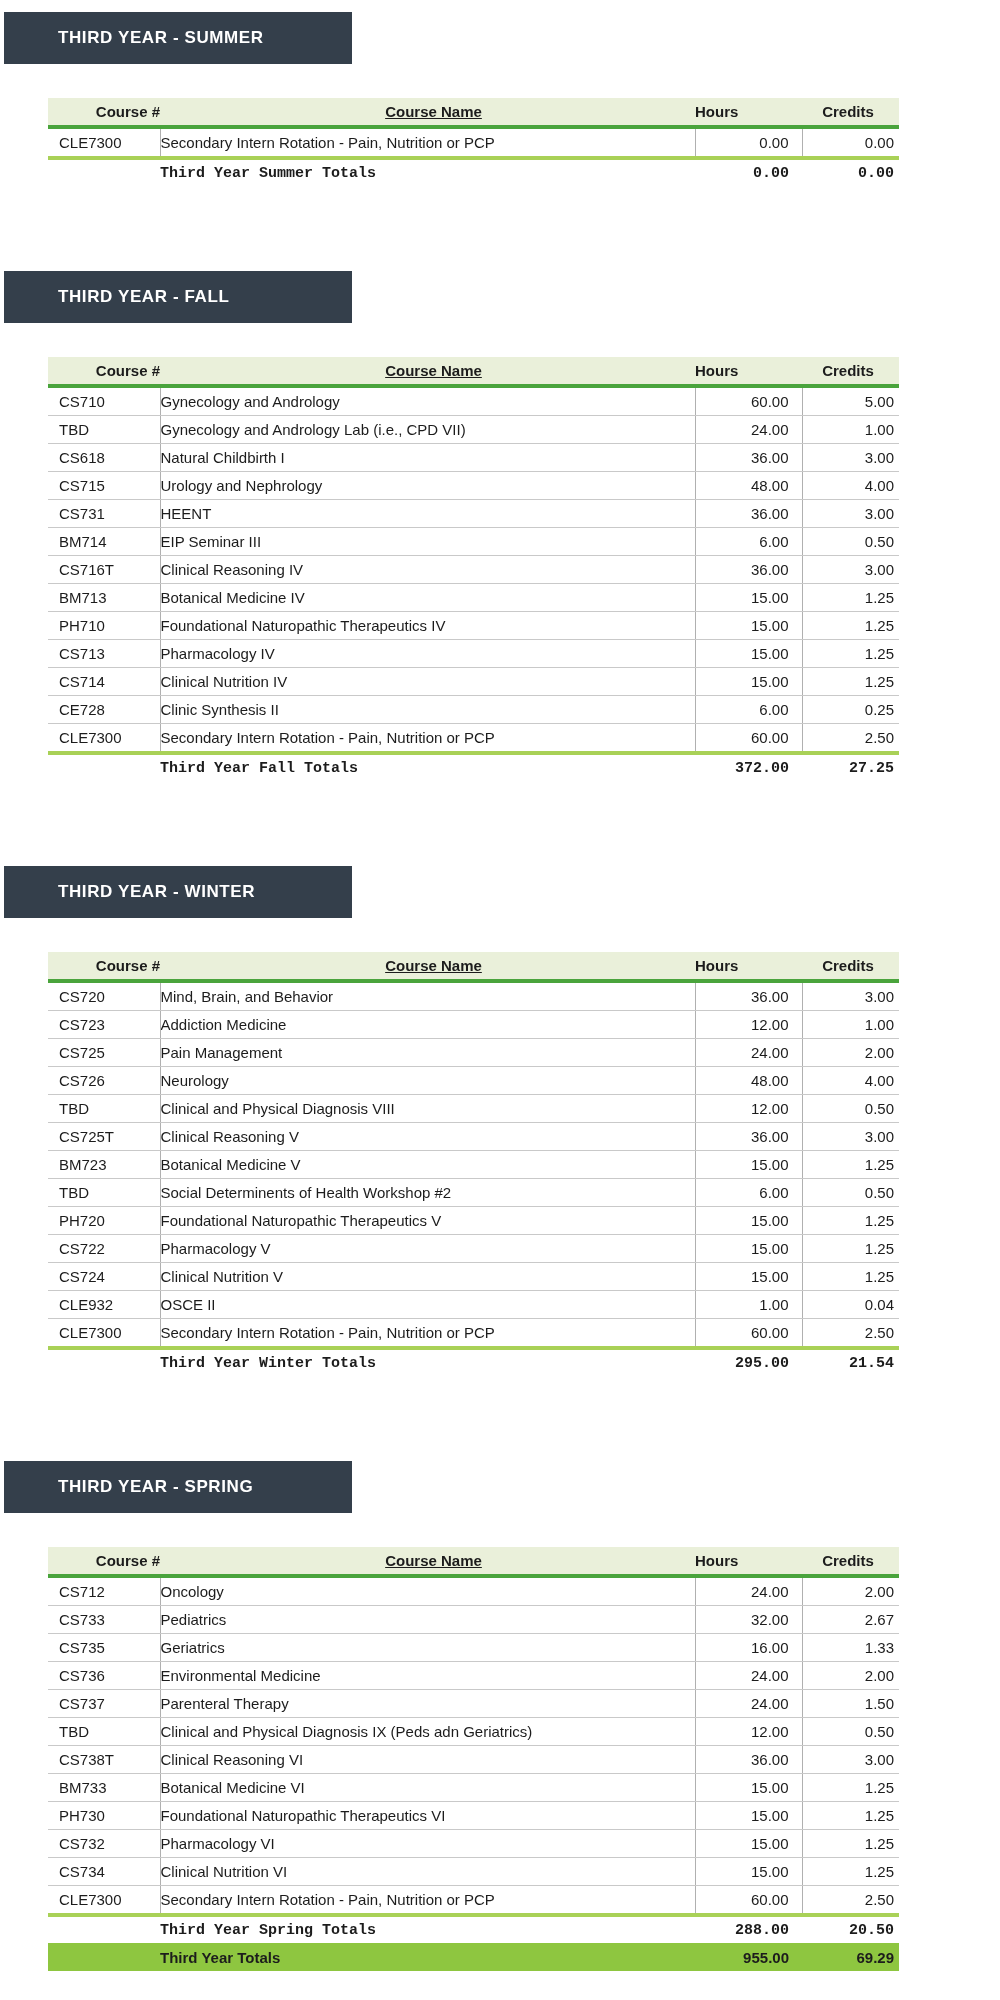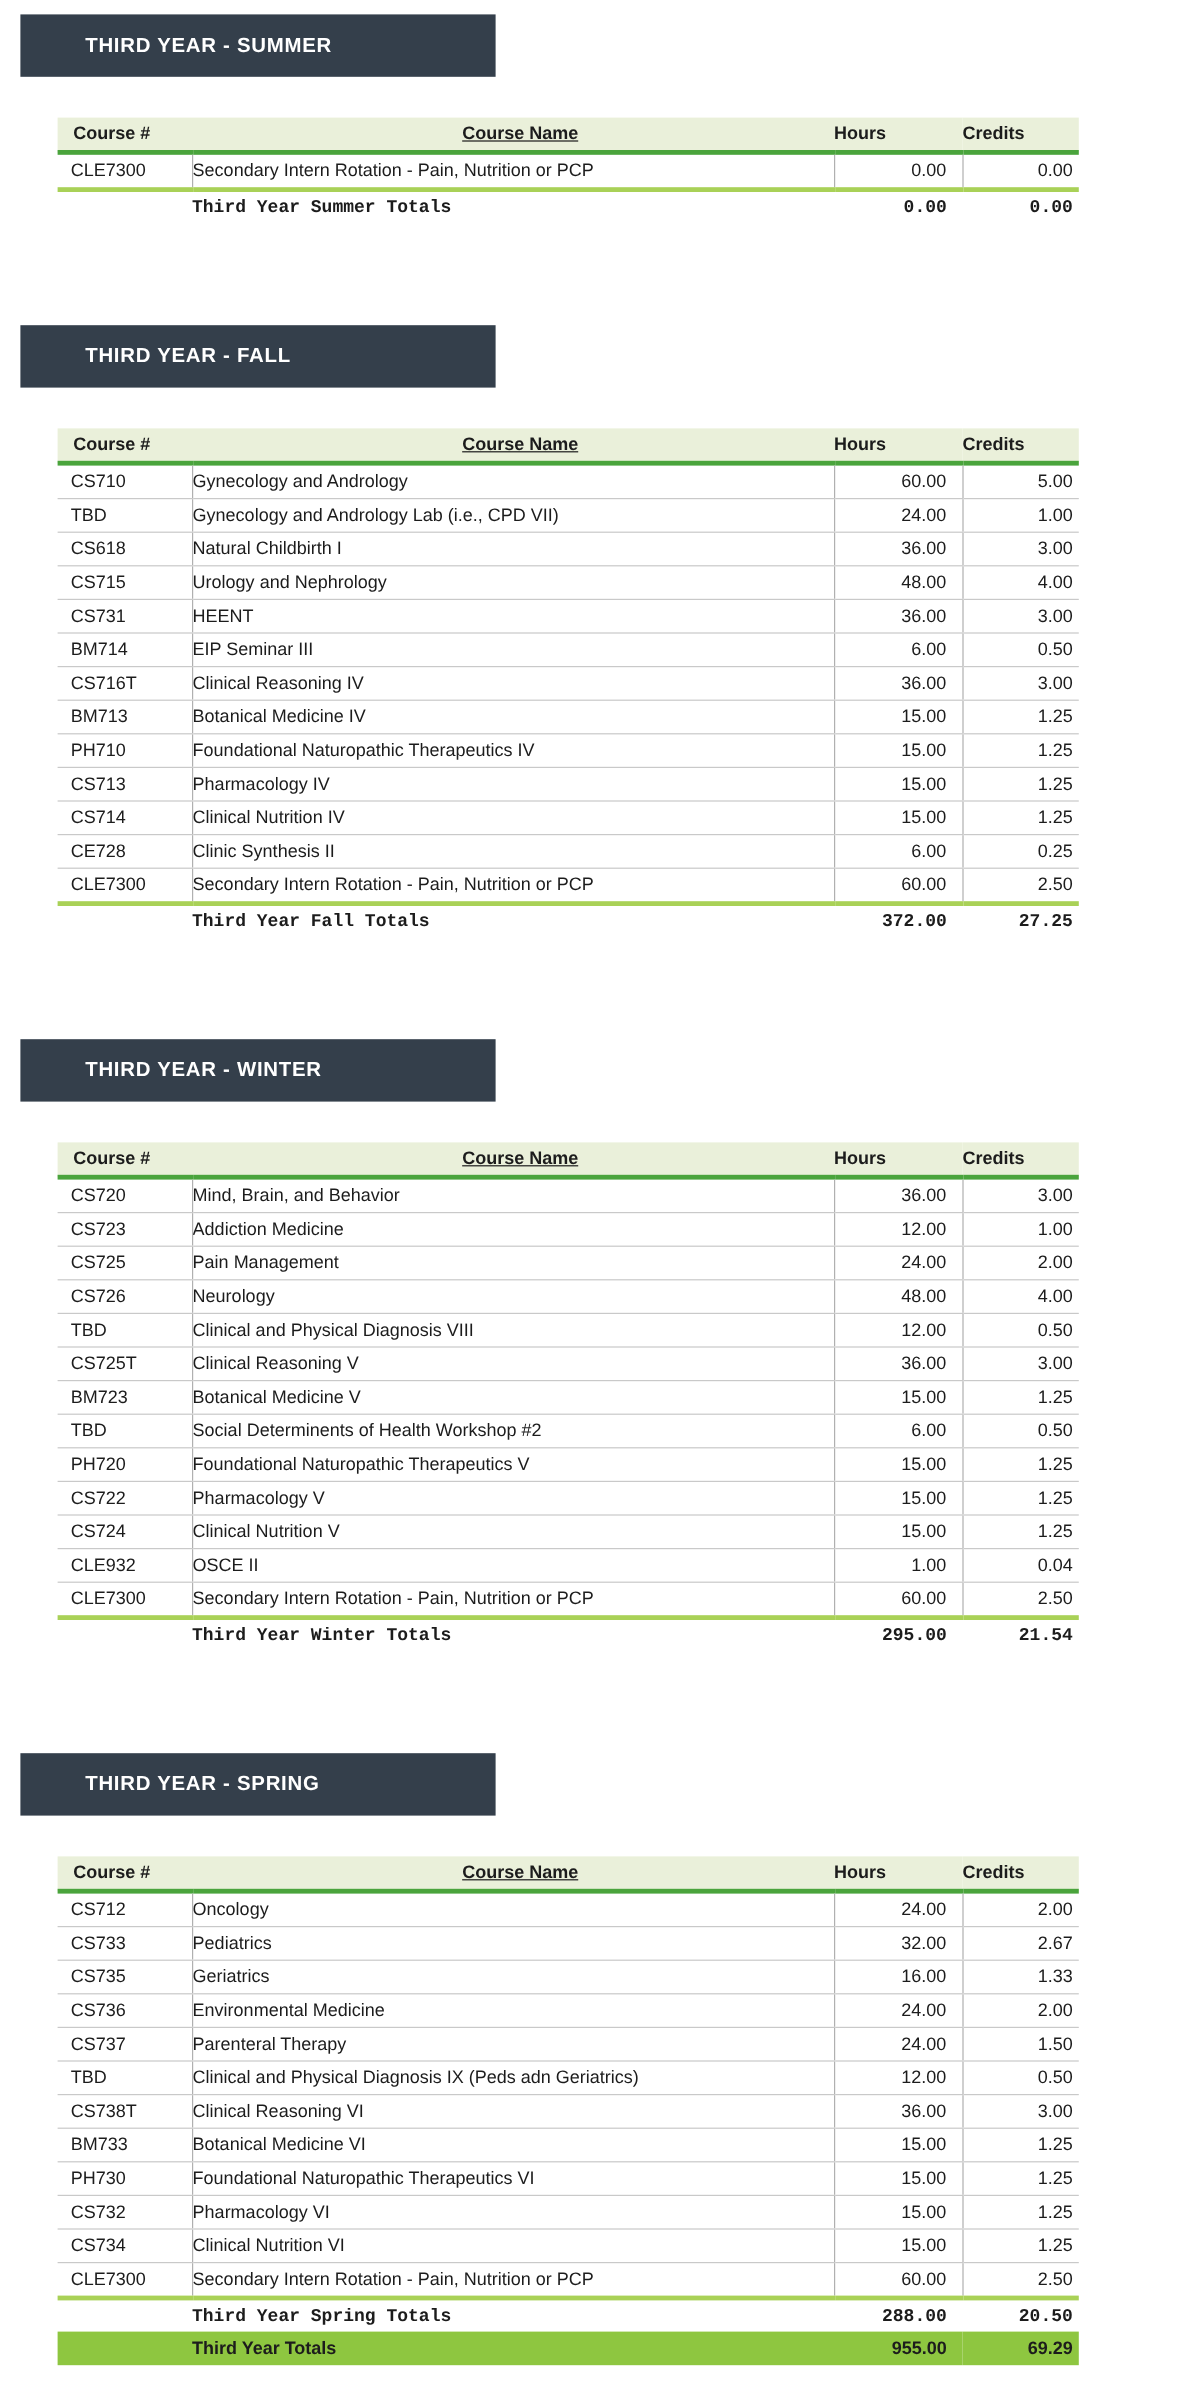--- a/index.html
+++ b/index.html
@@ -12,22 +12,22 @@
     min-height: 2000px;
     font-family: "Liberation Sans", sans-serif;
     color: #1c1c1c;
     overflow: hidden;
   }
   .page { padding-top: 12px; }
 
   .term-section { margin-bottom: 85px; }
 
   .term-banner {
-    margin-left: 17px;
-    width: 396px;
+    margin-left: 4px;
+    width: 348px;
     height: 52px;
     background: #343f4b;
     display: flex;
     align-items: center;
   }
   .term-title {
     color: #ffffff;
     font-weight: bold;
     font-size: 17px;
     letter-spacing: 0.6px;
@@ -49,24 +49,24 @@
   col.col-credits { width: 97px; }
 
   thead th {
     background: #eaf0da;
     height: 27px;
     font-weight: bold;
     border-bottom: 4px solid #4aa43c;
     padding: 0;
     white-space: nowrap;
   }
-  th.h-num     { text-align: left;  padding-left: 13px; }
+  th.h-num     { text-align: right;  padding-left: 13px; }
   th.h-name    { text-align: center;  padding-left: 12px; text-decoration: underline; }
   th.h-hours   { text-align: left; padding-right: 13px; }
-  th.h-credits { text-align: left; padding-right: 5px; }
+  th.h-credits { text-align: center; padding-right: 5px; }
 
   tbody td {
     height: 27px;
     background: #ffffff;
     border-bottom: 1px solid #c9c9c9;
     padding: 0;
     white-space: nowrap;
     overflow: hidden;
   }
   tbody td.c-name,

